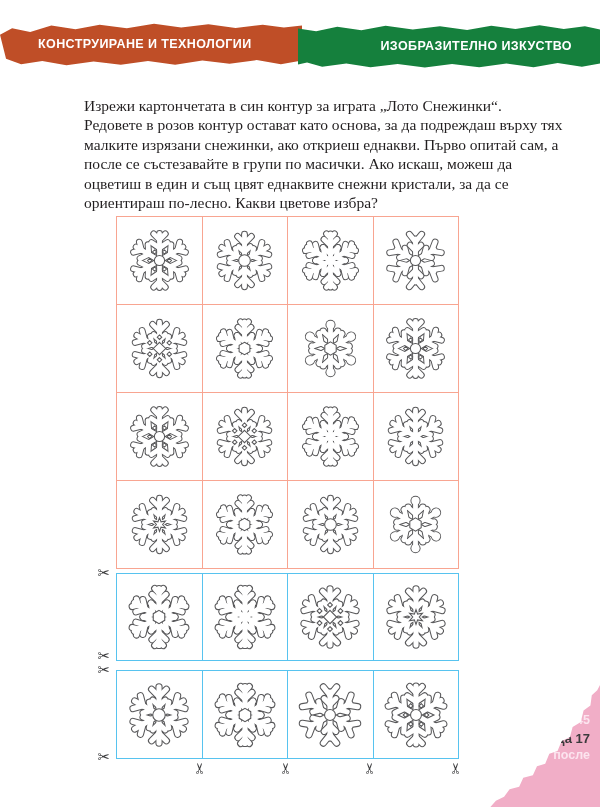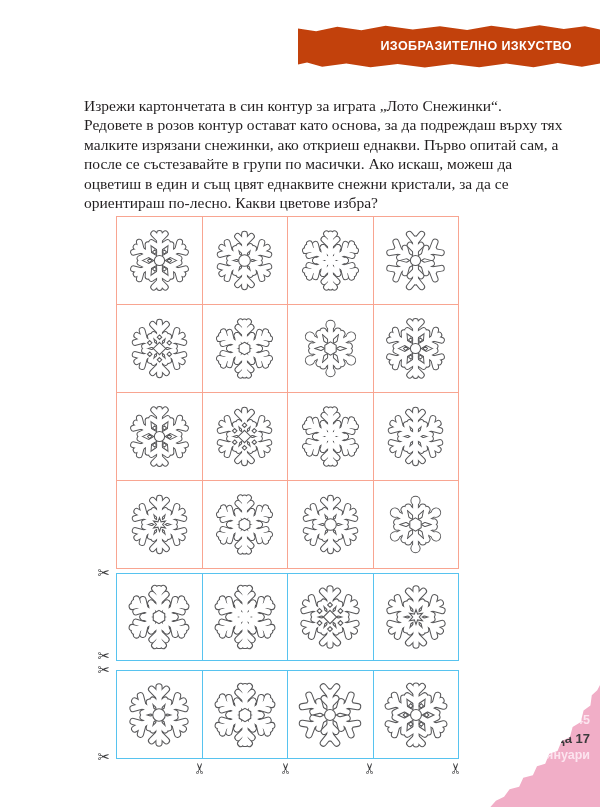--- a/index.html
+++ b/index.html
@@ -62,21 +62,24 @@
   .footer-lines{position:absolute;right:10px;top:32px;text-align:right;}
   .footer-line{font-weight:bold;font-size:12.5px;line-height:17.5px;}
   .footer-line.light{color:#fce4ef;}
   .footer-line.dark{color:#3b3a3c;font-size:13px;}
 </style>
 </head>
 <body>
 
 <div class="page">
 
-  <div class="banner banner-right" style="background: #c2410c;">
+  <div class="banner banner-left" style="background: rgb(191, 78, 39);">
+    <span class="banner-label">КОНСТРУИРАНЕ И ТЕХНОЛОГИИ</span>
+  </div>
+  <div class="banner banner-right" style="background: #15803d;">
     <span class="banner-label">ИЗОБРАЗИТЕЛНО ИЗКУСТВО</span>
   </div>
 
   <p class="instructions">Изрежи картончетата в син контур за играта „Лото Снежинки“. Редовете в розов контур остават като основа, за да подреждаш върху тях малките изрязани снежинки, ако откриеш еднакви. Първо опитай сам, а после се състезавайте в групи по масички. Ако искаш, можеш да оцветиш в един и същ цвят еднаквите снежни кристали, за да се ориентираш по-лесно. Какви цветове избра?</p>
 
   <div class="grid base-grid" id="base-grid" style="background: rgb(248, 165, 145); border: 1px solid rgb(248, 165, 145);">
       <div class="cell">
         <svg viewBox="0 0 100 100" width="73" height="73">
           <g transform="rotate(0 50 50)">
             <path d="M50 50L50 13" fill="none" stroke="#58585a" stroke-width="9.3" stroke-linecap="round" stroke-linejoin="round"></path>
@@ -2455,17 +2458,17 @@
   <span class="scissor s-left-4">✂</span>
   <span class="scissor s-bot s-bot-1">✂</span>
   <span class="scissor s-bot s-bot-2">✂</span>
   <span class="scissor s-bot s-bot-3">✂</span>
   <span class="scissor s-bot s-bot-4">✂</span>
 
   <div class="footer-blob" id="footer-blob" style="background: rgb(241, 174, 199);">
     <div class="footer-lines">
       <div class="footer-line light">лист 45</div>
       <div class="footer-line dark">седмица 17</div>
-      <div class="footer-line light">януари</div>
+      <div class="footer-line light">после</div>
     </div>
   </div>
 
 </div>
 
 </body></html>

